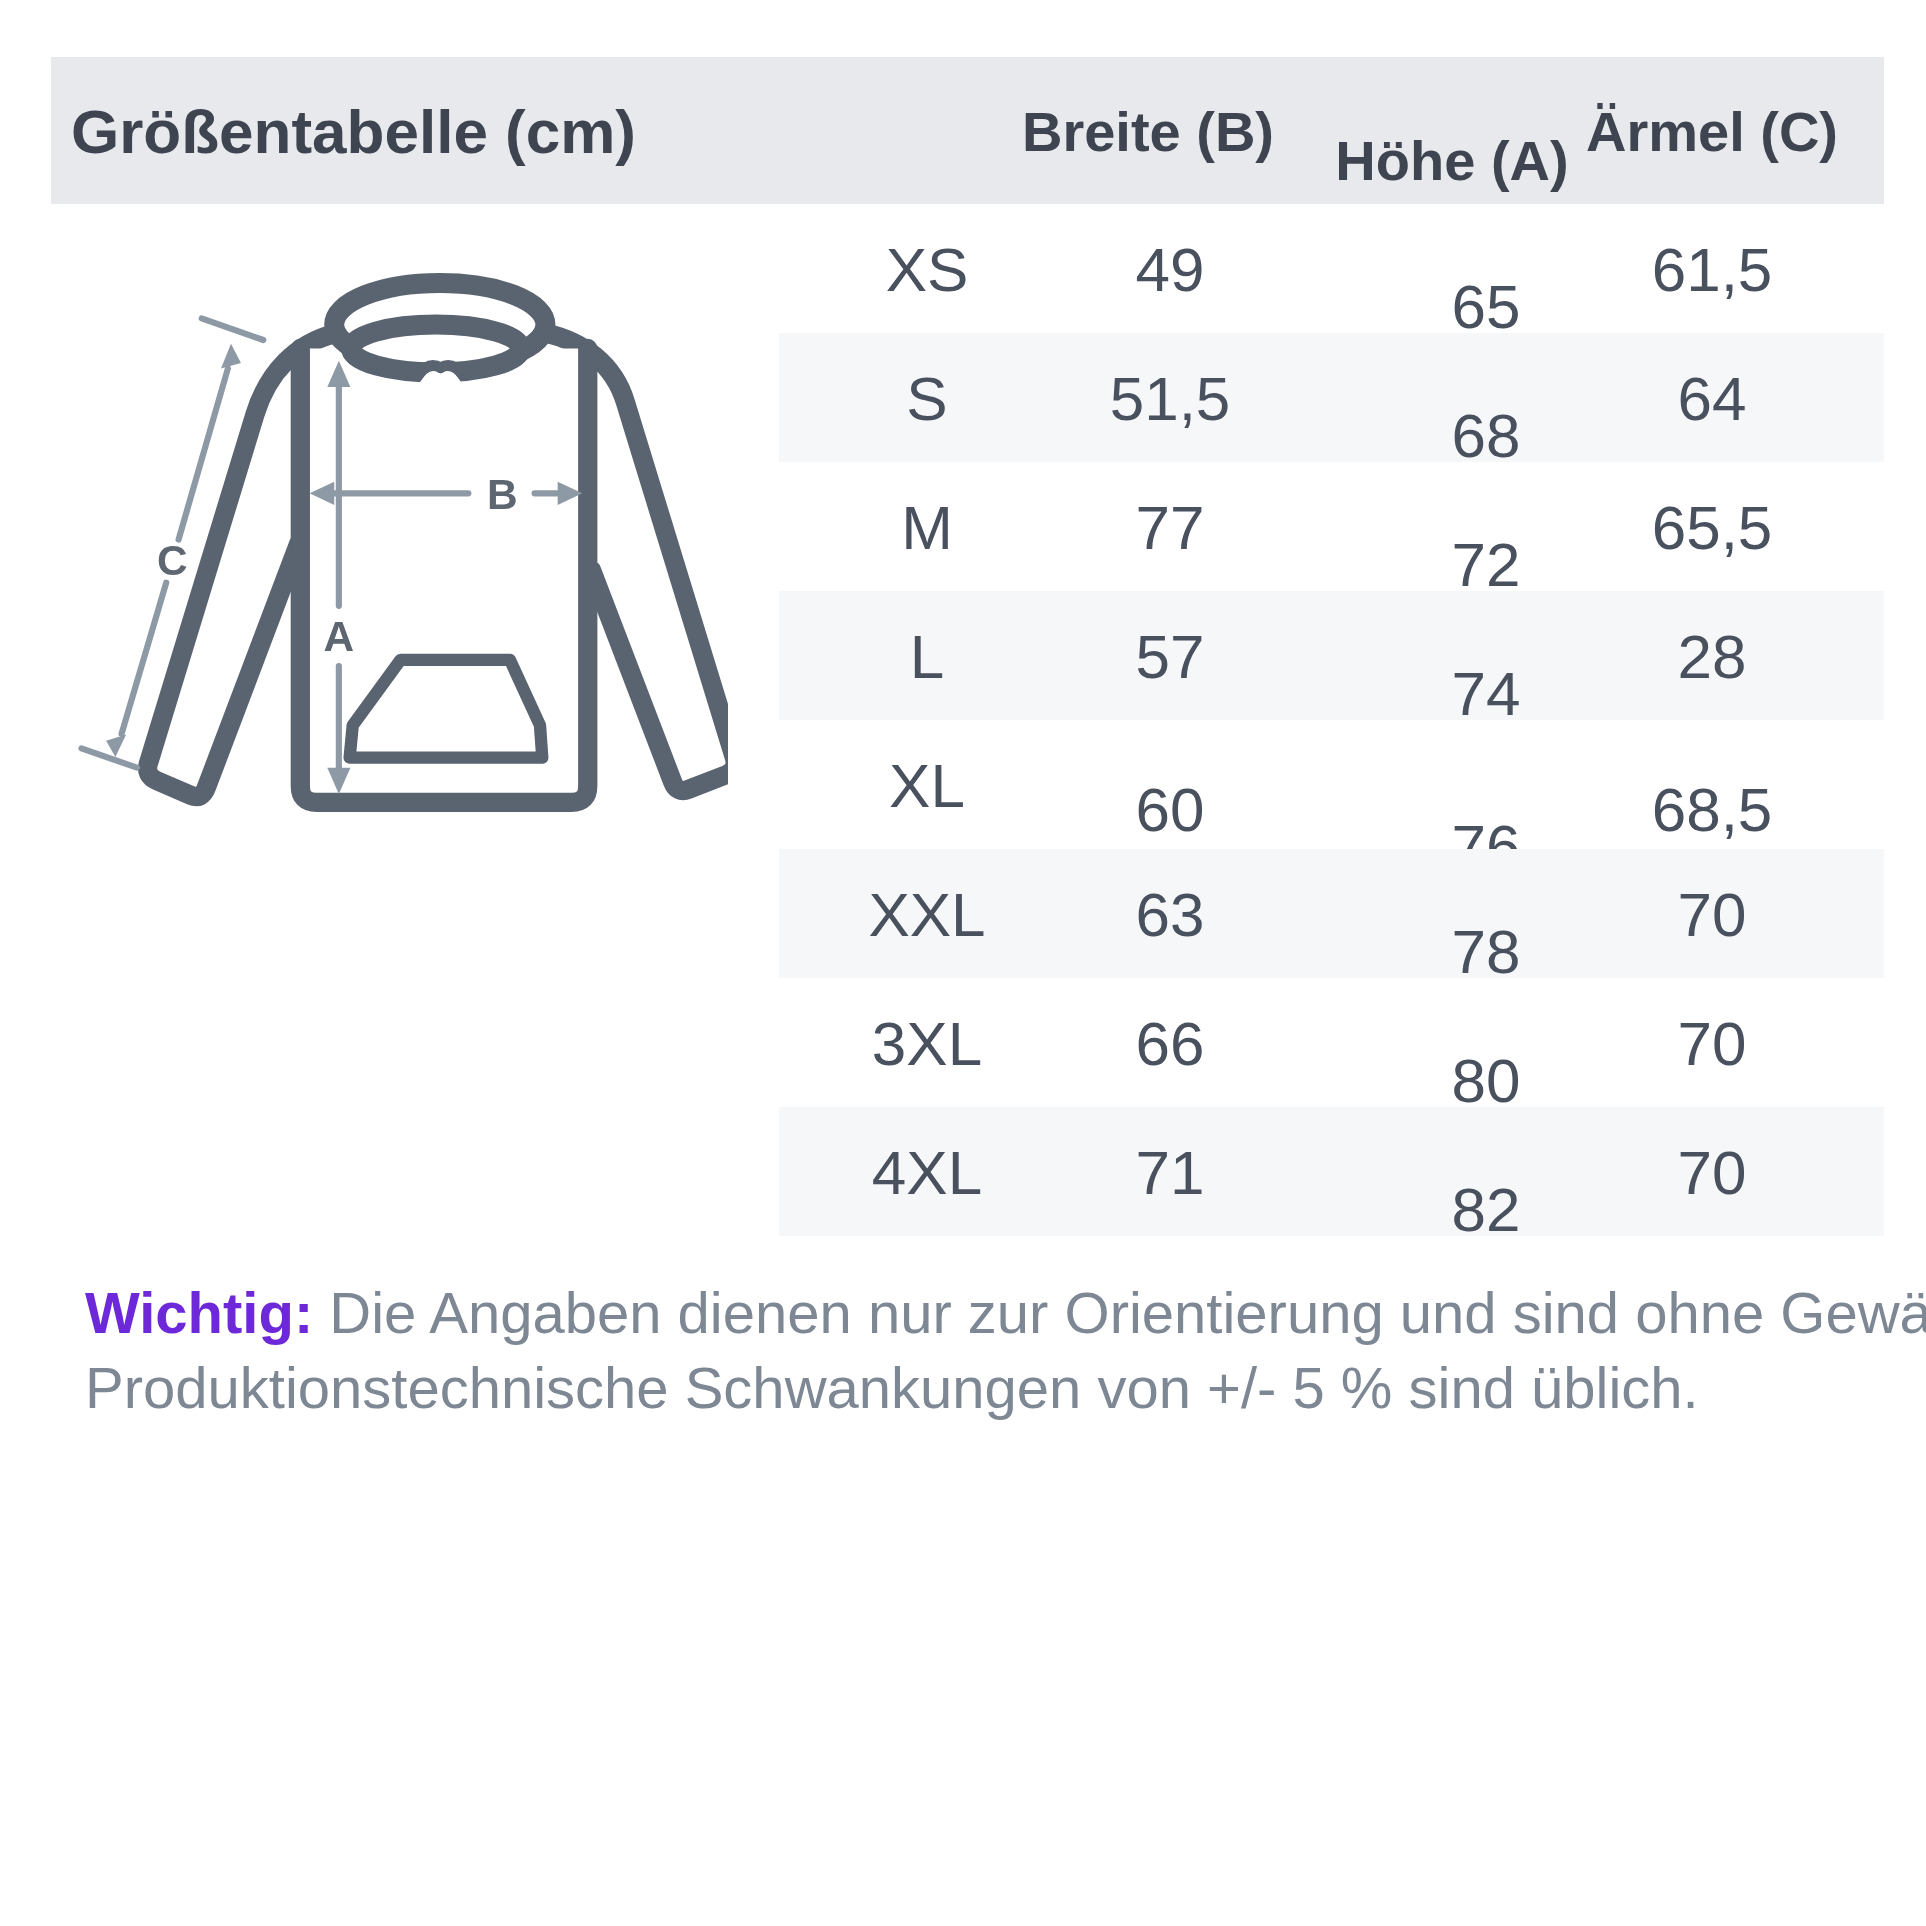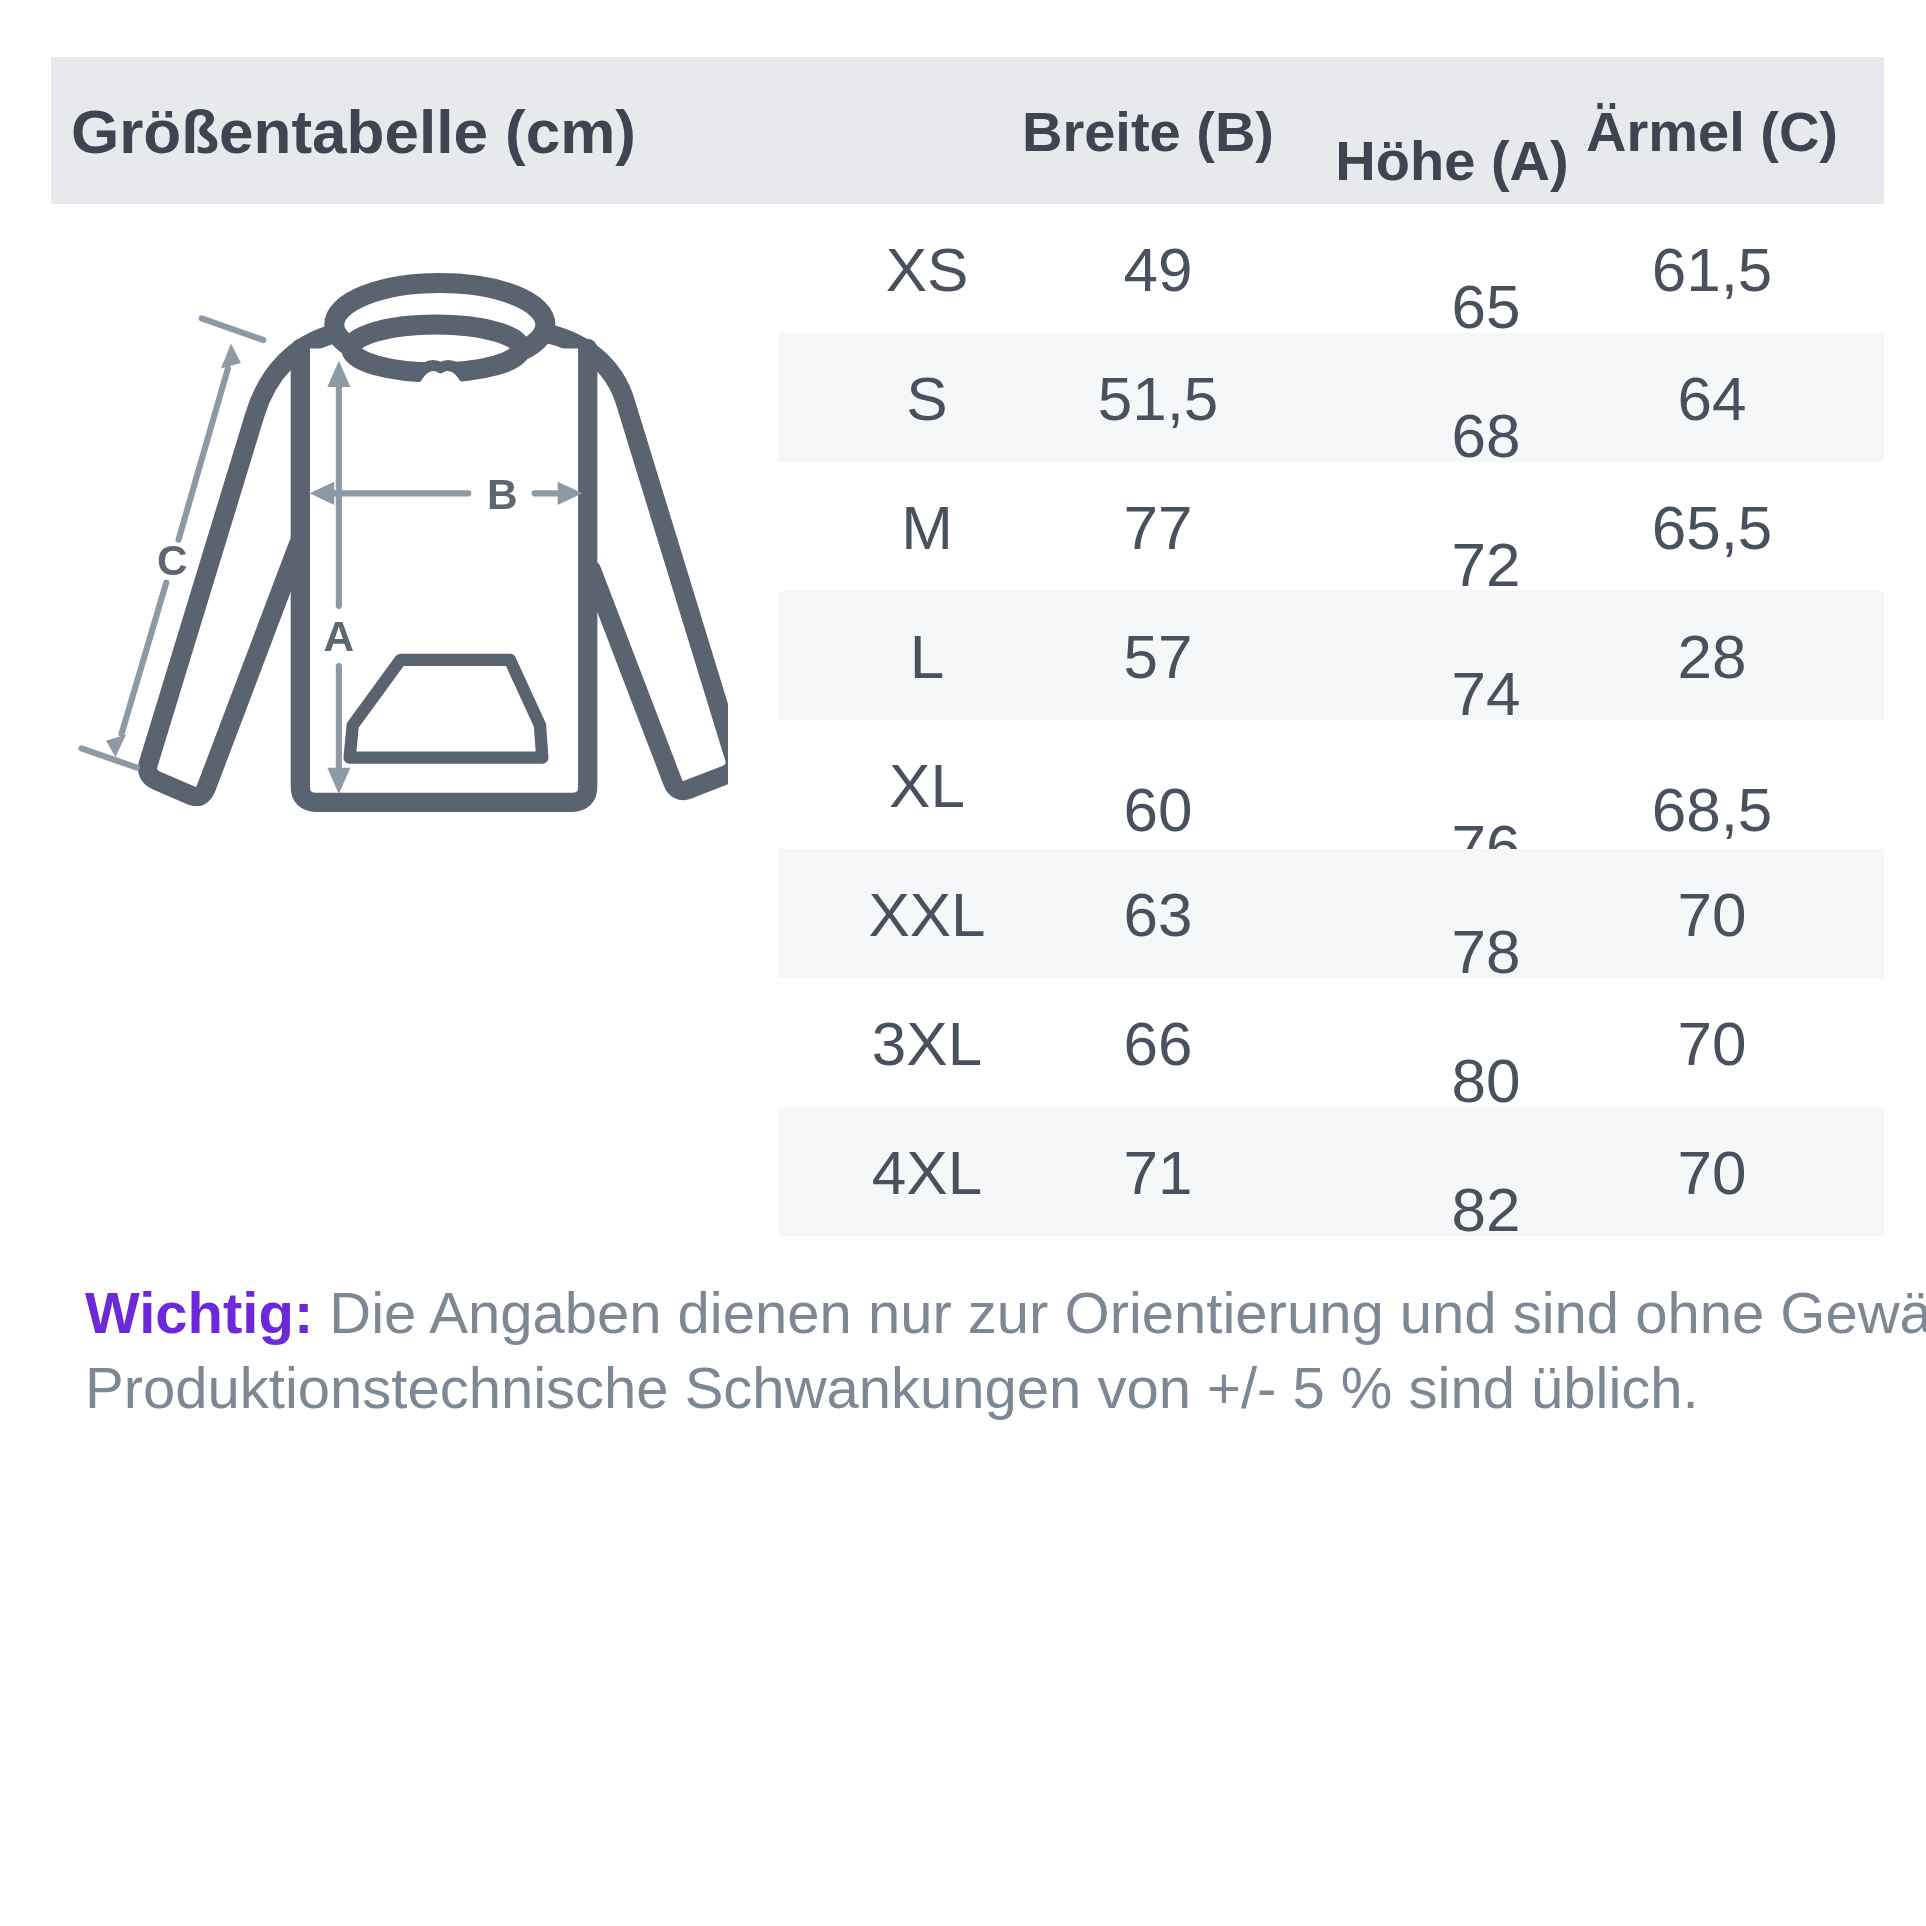--- a/index.html
+++ b/index.html
@@ -26,21 +26,21 @@
   .colhead.h-c{left:1661px;}
   
   .table{position:absolute;left:779px;top:204px;width:1105px;}
   .row{position:relative;width:100%;height:129px;background:#ffffff;}
   .row.striped{background:#f6f7f9;}
   .cell{
     position:absolute;top:50%;transform:translate(-50%,-50%);
     font-size:62px;color:#49505e;white-space:nowrap;
   }
   .c1{left:148px;}
-  .c2{left:379px;}
+  .c2{left:391px;}
   .c3{left:707px;margin-top:37px;}
   .c4{left:933px;}
   .row.vals-low .c2,.row.vals-low .c3,.row.vals-low .c4{top:calc(50% + 24px);}
   
   .diagram{position:absolute;left:73px;top:262px;width:655px;height:586px;}
   
   .note{
     position:absolute;left:85px;top:1275px;width:1803px;
     font-size:58px;line-height:75px;color:#7e8794;
   }

